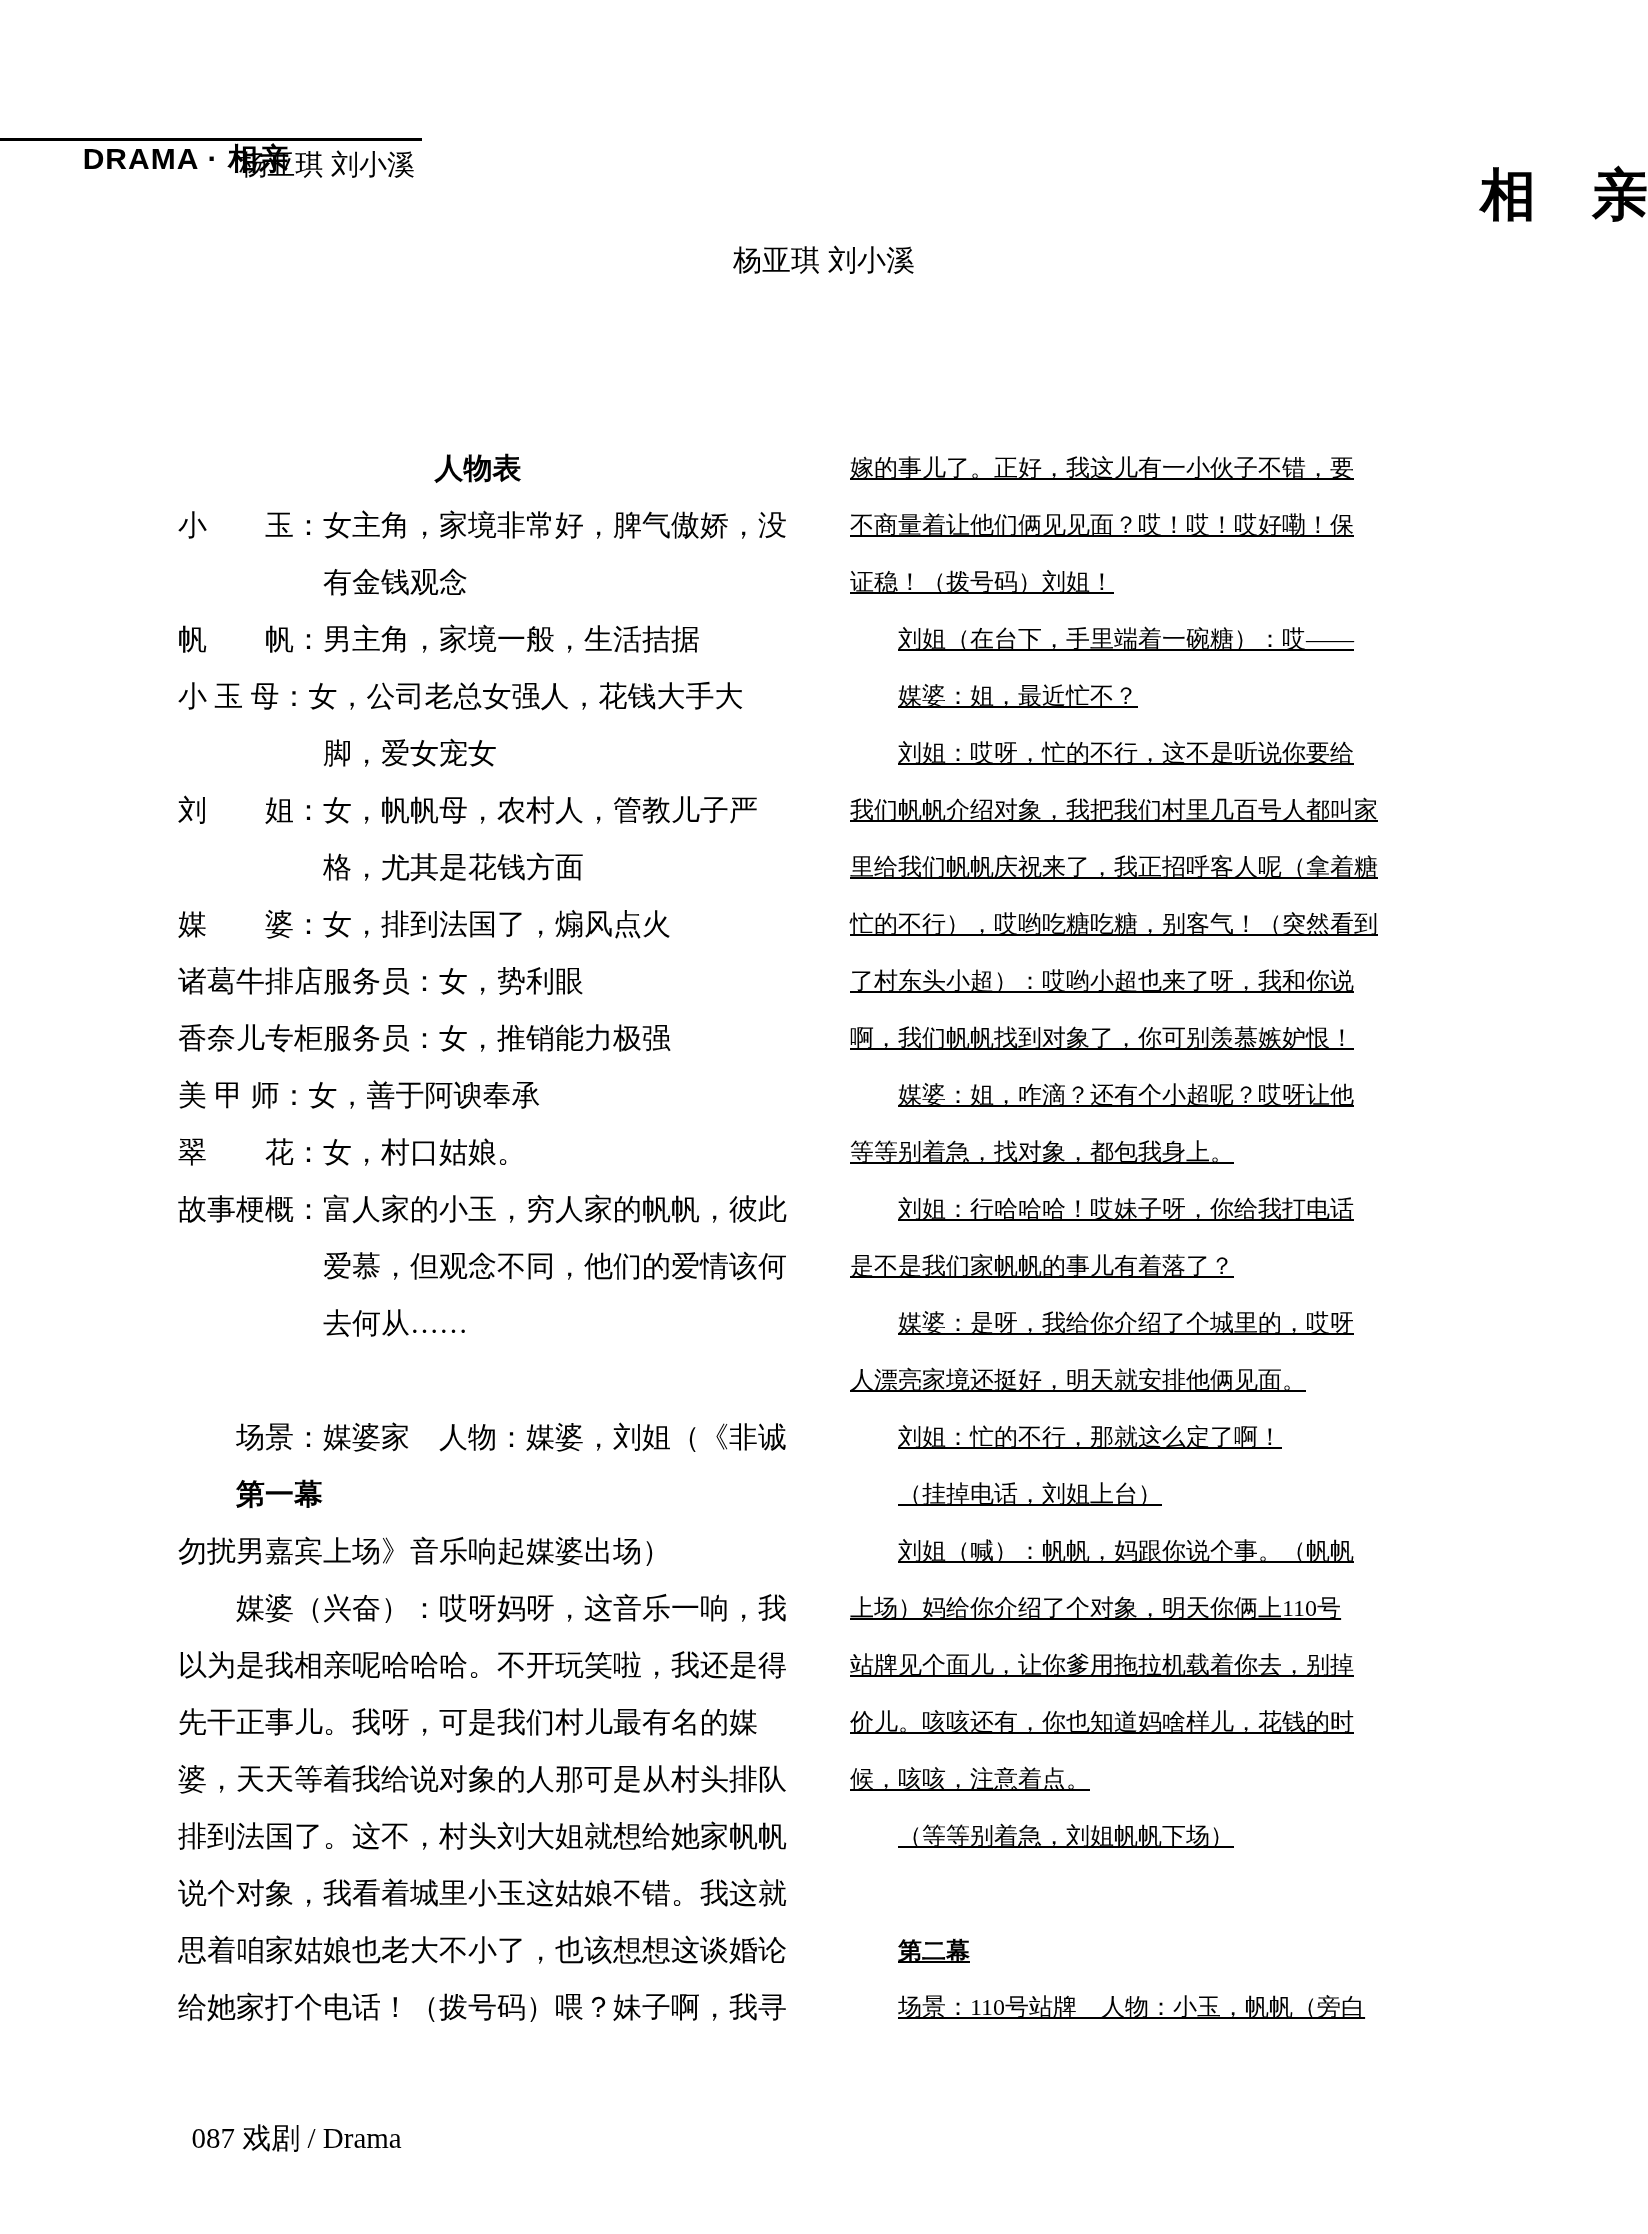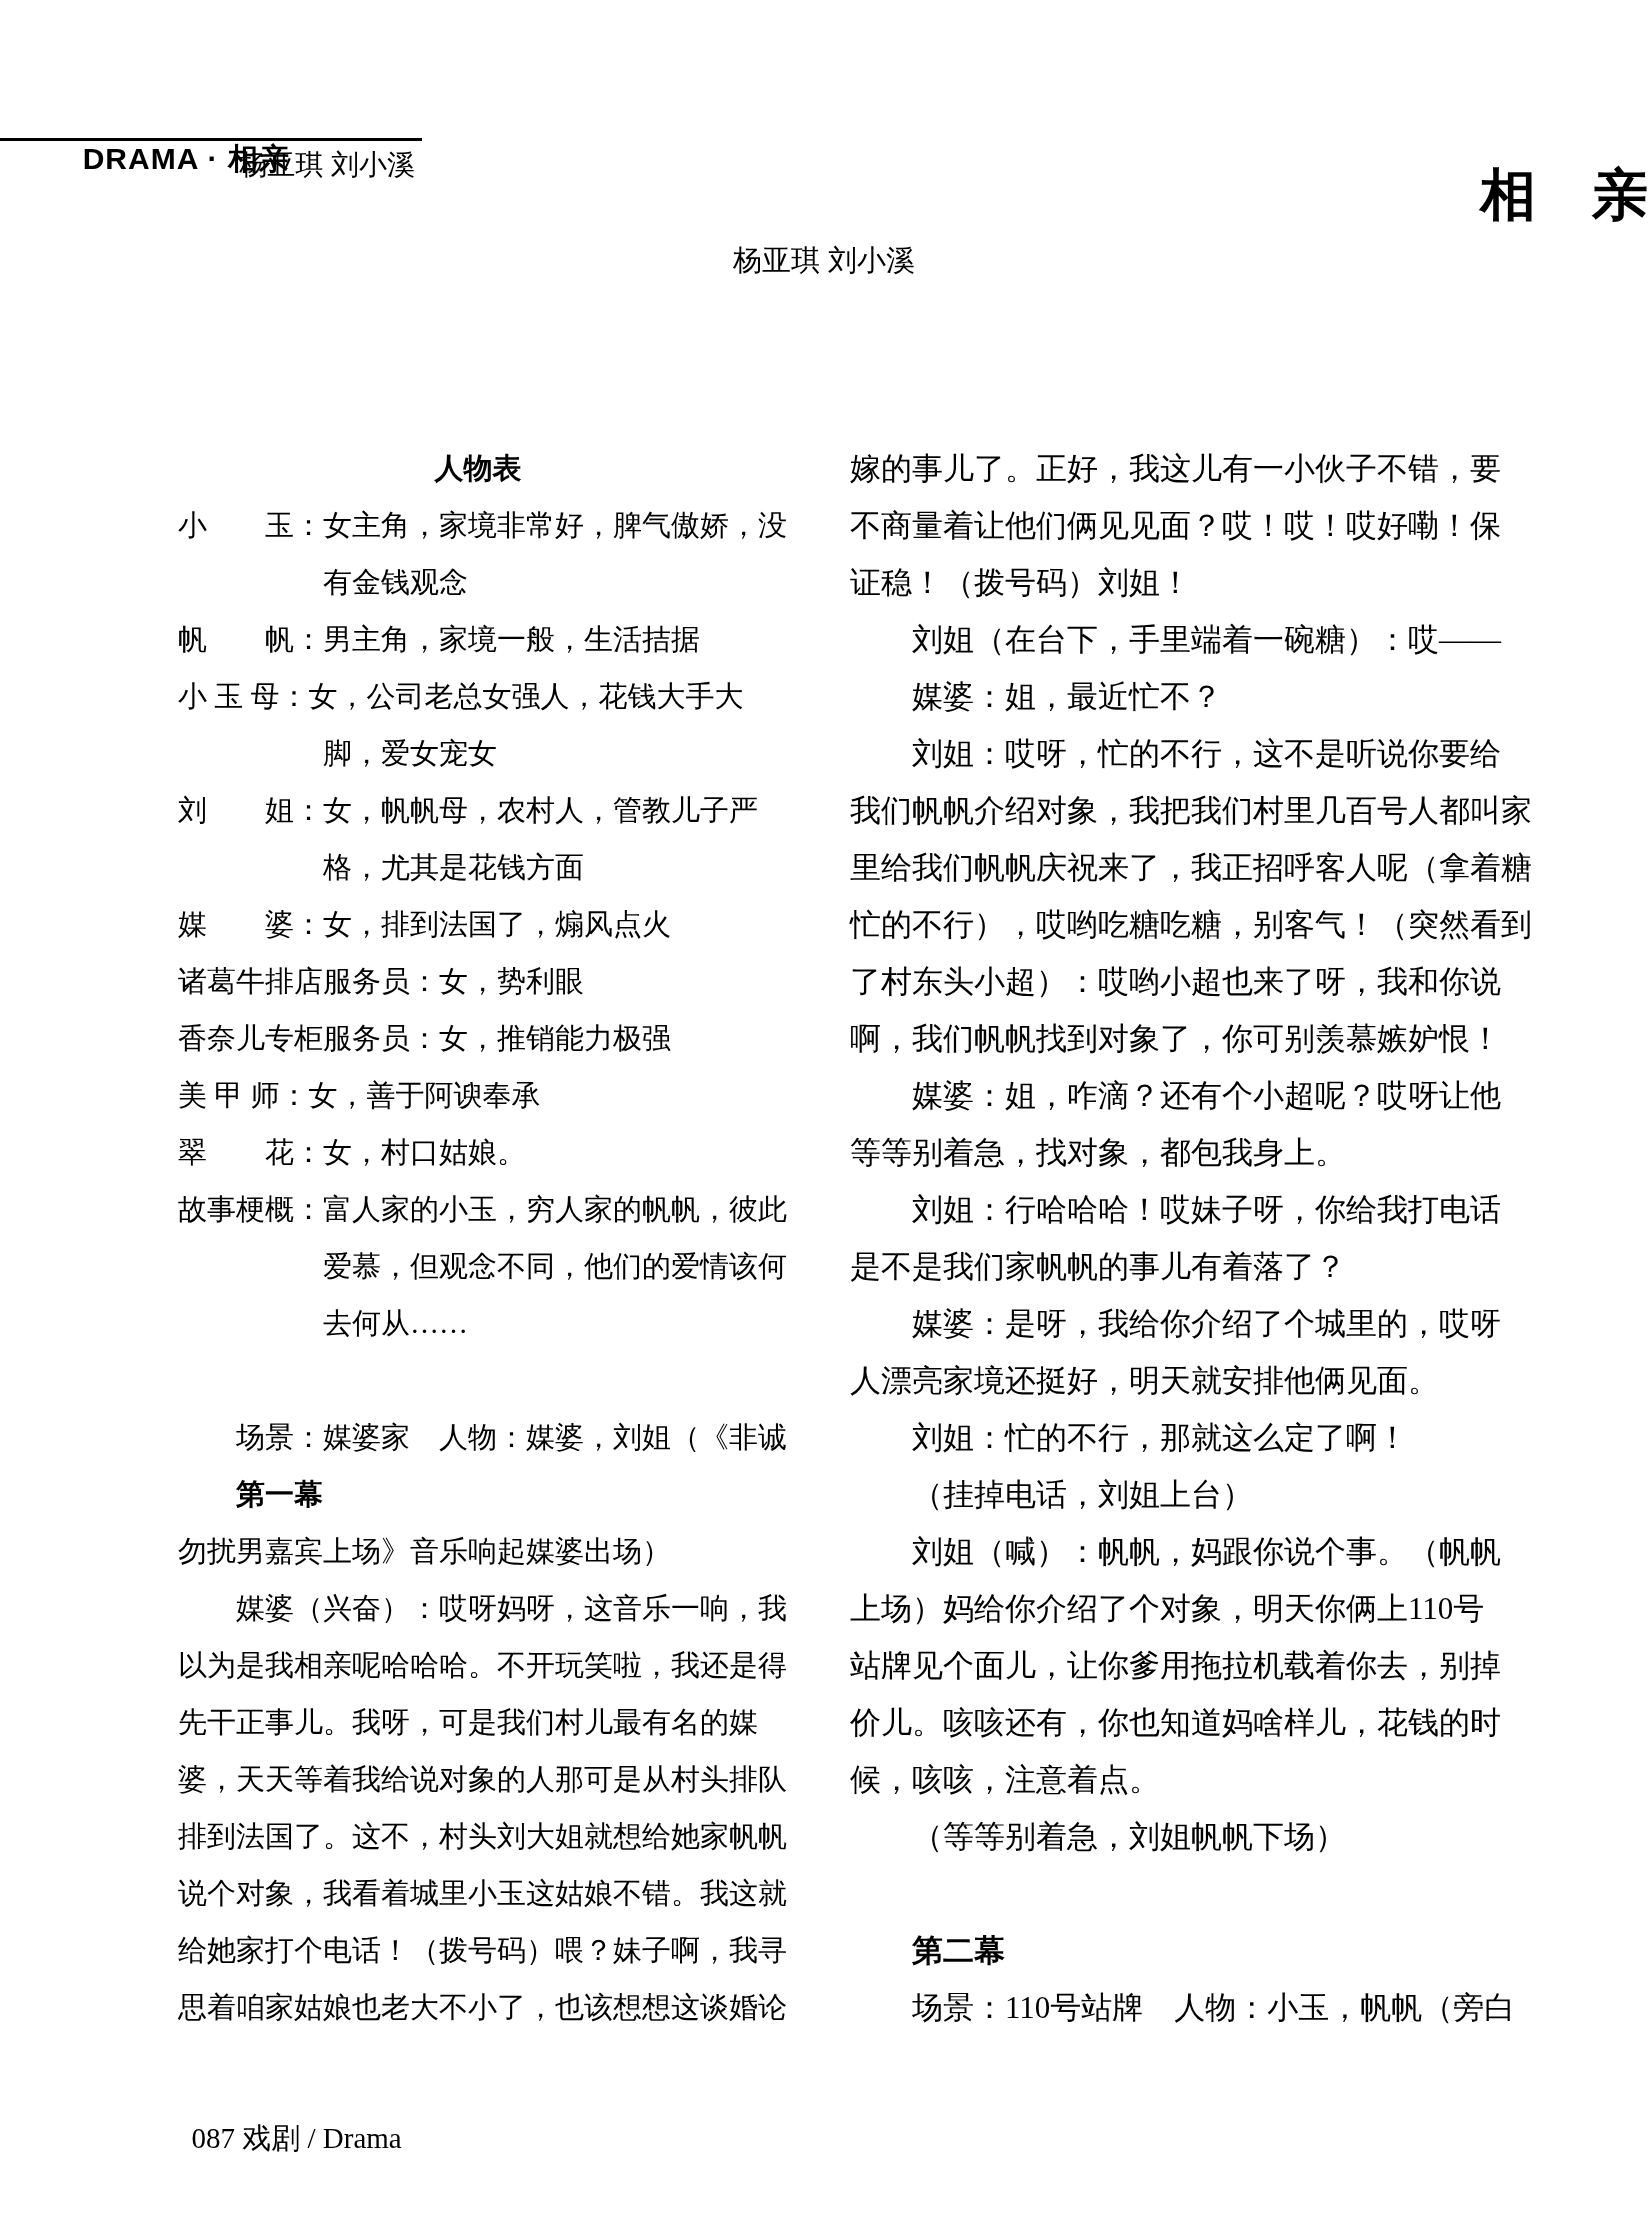--- a/index.html
+++ b/index.html
@@ -68,21 +68,21 @@
     line-height: 37px;
     white-space: pre;
   }
 
   
   .column {
     position: absolute;
     top: 440px;
   }
   .column.left  { left: 178px; width: 600px; font-size: 29px; }
-  .column.right { left: 850px; width: 683px; font-size: 31px; }
+  .column.right { left: 850px; width: 683px; font-size: 24px; text-decoration: underline; }
   .line {
     min-height: 57px;
     line-height: 57px;
     white-space: pre;
     text-align: left;
   }
   .line.heading {
     font-family: "Liberation Sans", sans-serif;
     font-weight: bold;
   }
@@ -131,22 +131,22 @@
     <div class="line"></div>
     <div class="line" style="padding-left: 2em;">场景：媒婆家　人物：媒婆，刘姐（《非诚</div>
     <div class="line heading" style="padding-left: 2em;">第一幕</div>
     <div class="line">勿扰男嘉宾上场》音乐响起媒婆出场）</div>
     <div class="line" style="padding-left: 2em;">媒婆（兴奋）：哎呀妈呀，这音乐一响，我</div>
     <div class="line">以为是我相亲呢哈哈哈。不开玩笑啦，我还是得</div>
     <div class="line">先干正事儿。我呀，可是我们村儿最有名的媒</div>
     <div class="line">婆，天天等着我给说对象的人那可是从村头排队</div>
     <div class="line">排到法国了。这不，村头刘大姐就想给她家帆帆</div>
     <div class="line">说个对象，我看着城里小玉这姑娘不错。我这就</div>
+    <div class="line">思着咱家姑娘也老大不小了，也该想想这谈婚论</div>
     <div class="line">给她家打个电话！（拨号码）喂？妹子啊，我寻</div>
-    <div class="line">思着咱家姑娘也老大不小了，也该想想这谈婚论</div>
   </div>
 <div class="column right" id="col-right">
     <div class="line">嫁的事儿了。正好，我这儿有一小伙子不错，要</div>
     <div class="line">不商量着让他们俩见见面？哎！哎！哎好嘞！保</div>
     <div class="line">证稳！（拨号码）刘姐！</div>
     <div class="line" style="padding-left: 2em;">刘姐（在台下，手里端着一碗糖）：哎——</div>
     <div class="line" style="padding-left: 2em;">媒婆：姐，最近忙不？</div>
     <div class="line" style="padding-left: 2em;">刘姐：哎呀，忙的不行，这不是听说你要给</div>
     <div class="line">我们帆帆介绍对象，我把我们村里几百号人都叫家</div>
     <div class="line">里给我们帆帆庆祝来了，我正招呼客人呢（拿着糖</div>

